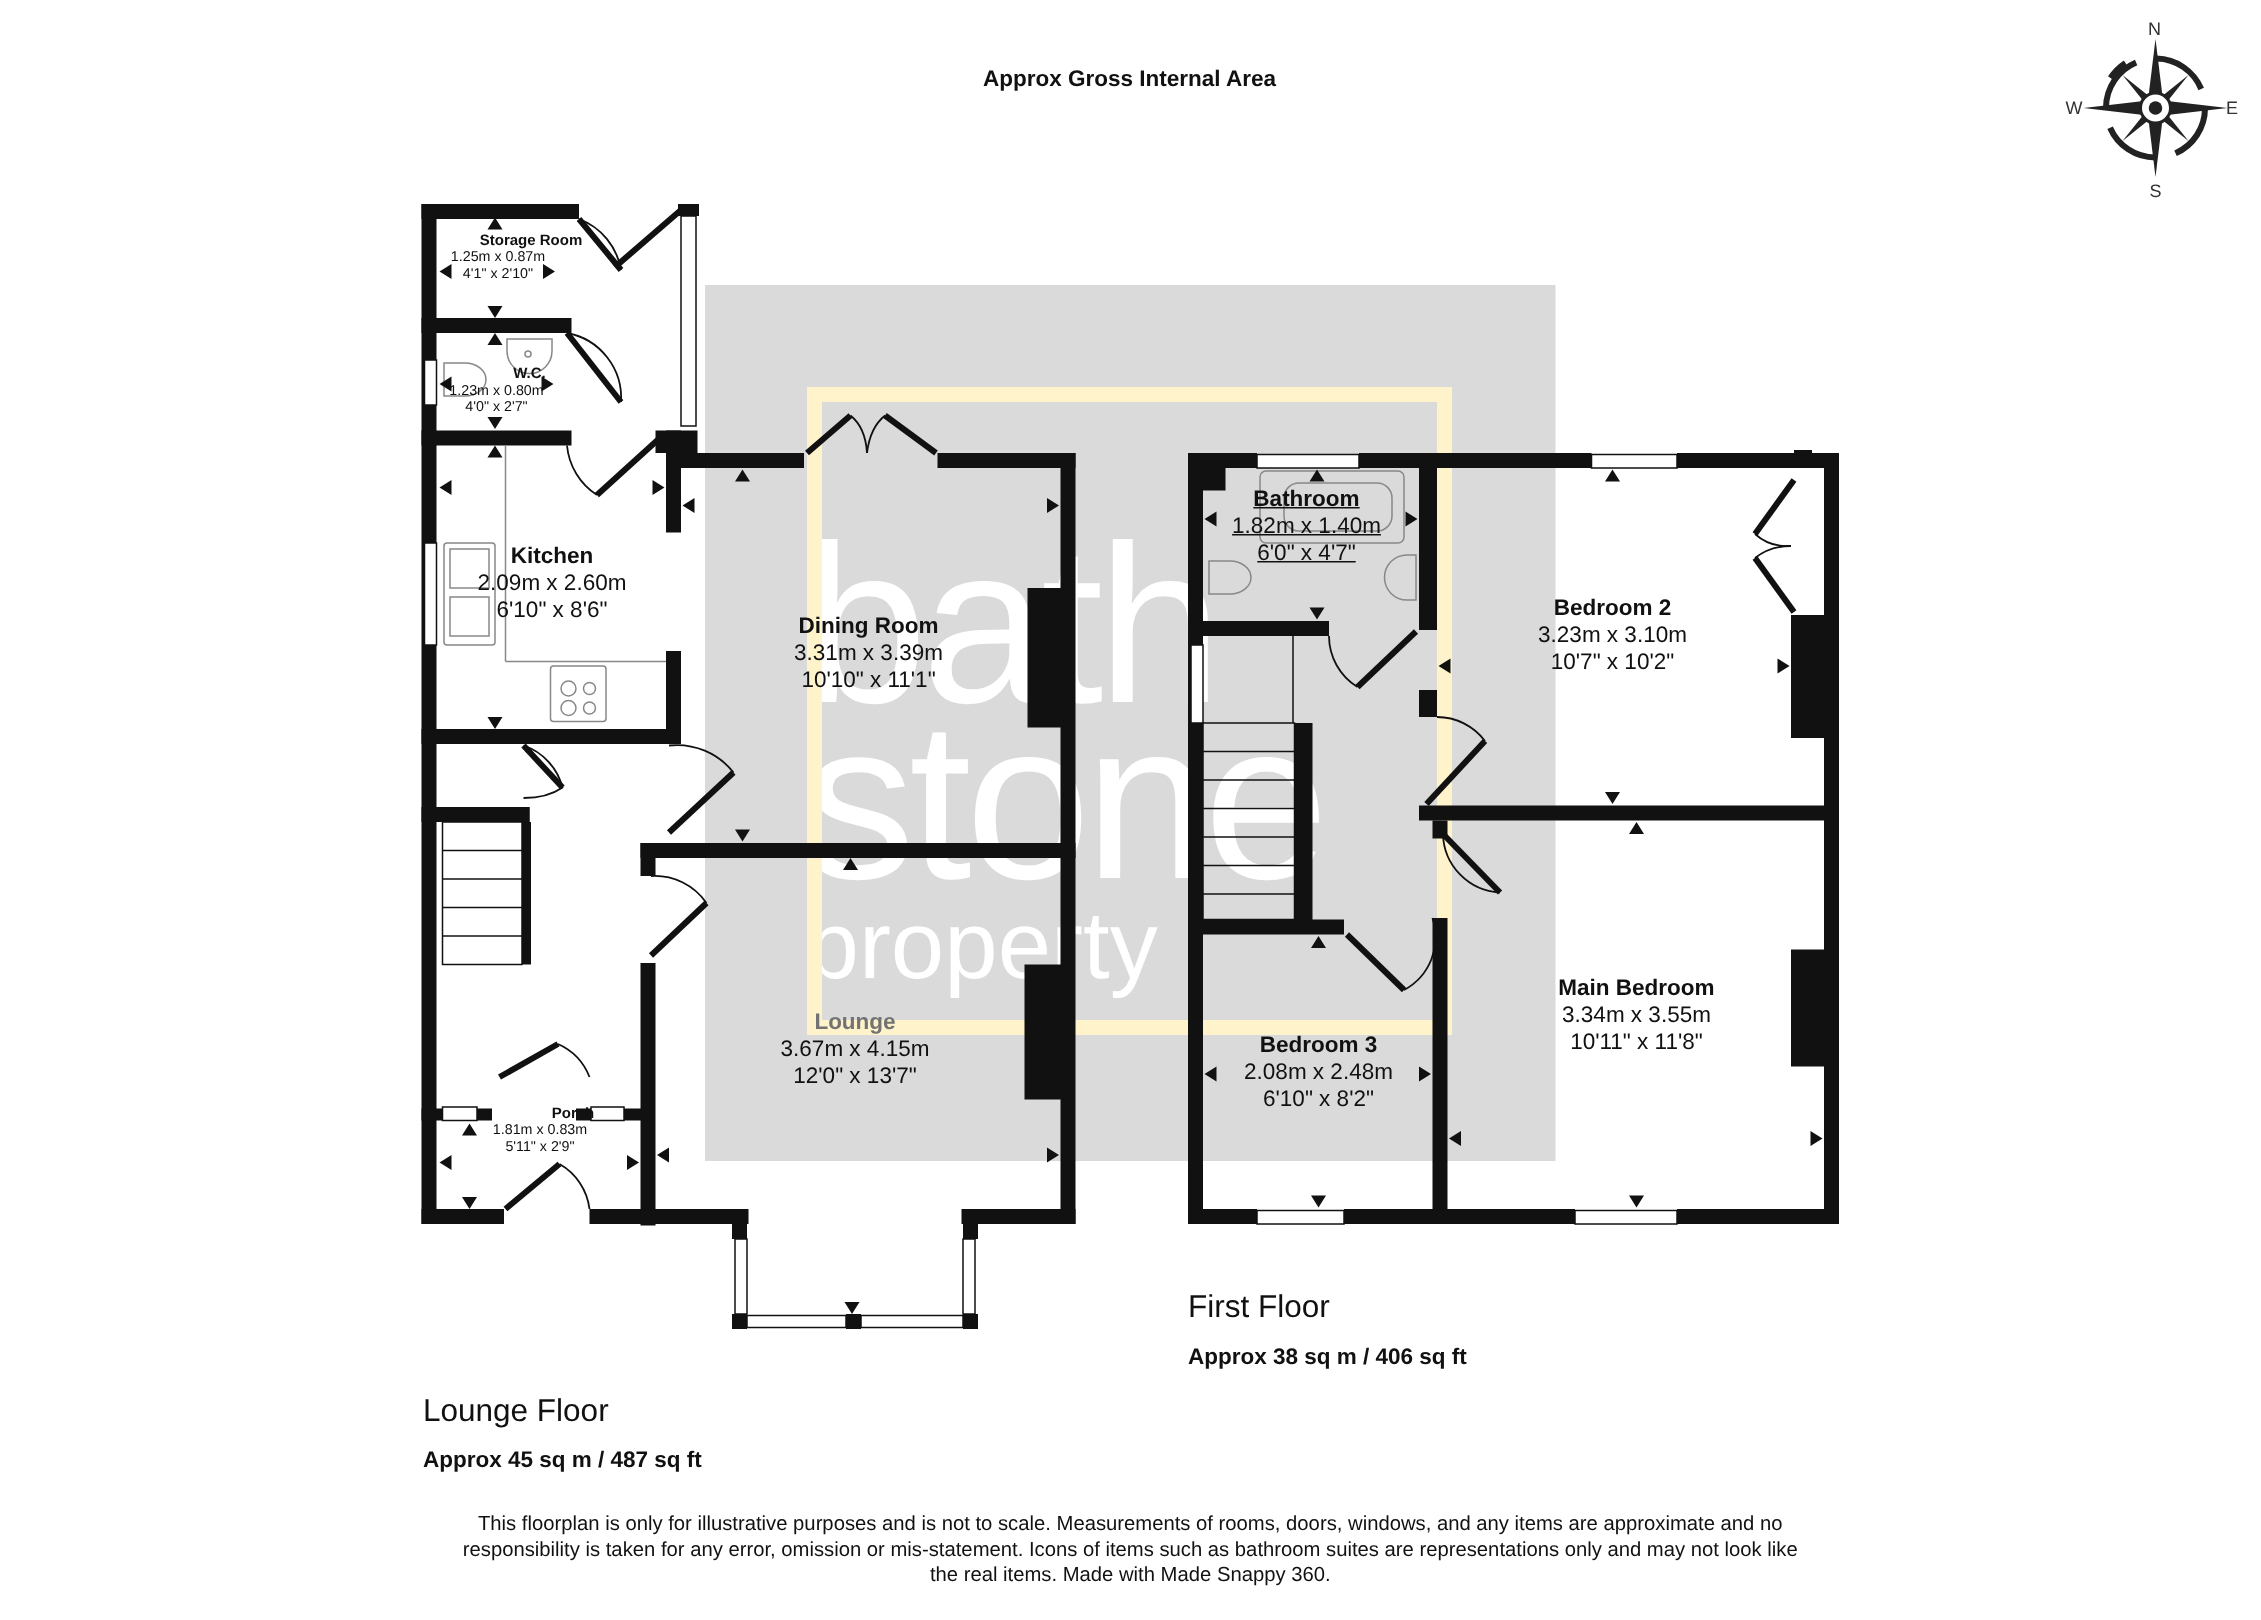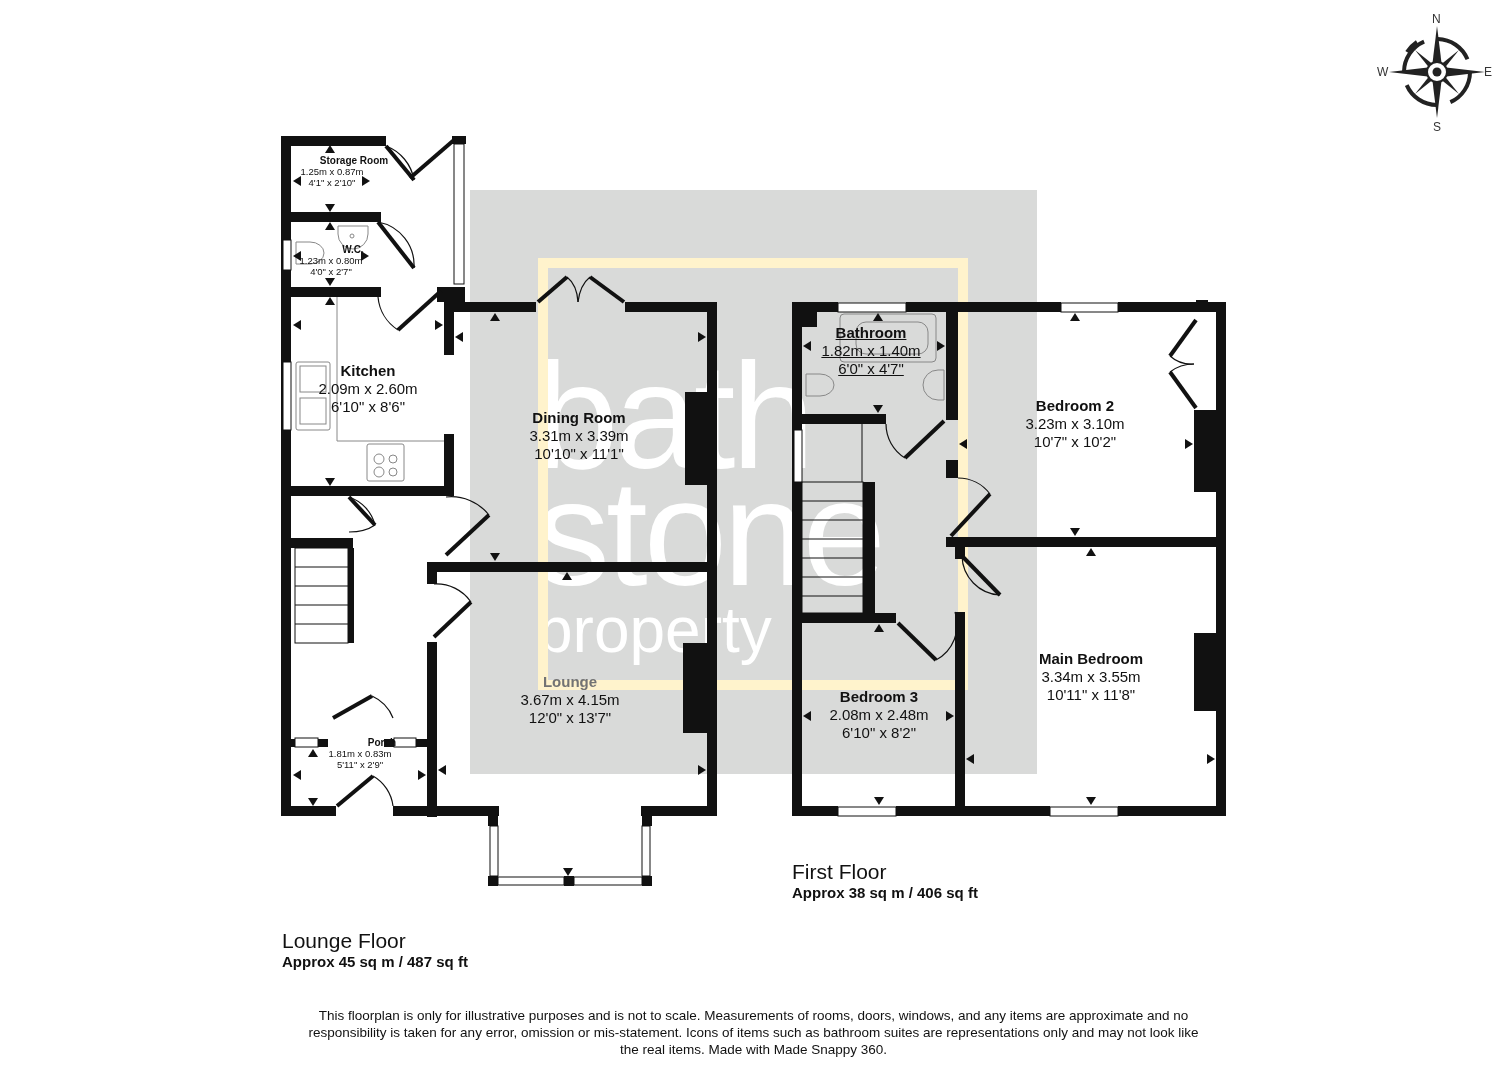--- a/index.html
+++ b/index.html
@@ -3,21 +3,21 @@
 <meta charset="utf-8">
 <style>
   html, body { margin: 0; padding: 0; background: #ffffff; }
   body { width: 1507px; height: 1080px; position: relative; overflow: hidden;
          font-family: "Liberation Sans", sans-serif; color: #111; }
   .abs { position: absolute; }
   .center { text-align: center; }
   #plan { position: absolute; left: 0; top: 0; }
   .title-block { left: 553px; top: 44px; width: 400px; font-size: 15px; line-height: 17px; font-weight: bold; }
   .floor-name { font-size: 21px; font-weight: normal; }
-  .floor-area { font-size: 15px; font-weight: bold; margin-top: 0; }
+  .floor-area { font-size: 15px; font-weight: bold; margin-top: 12px; }
   .disclaimer { left: 300px; top: 1007px; width: 907px; font-size: 13.5px; line-height: 17px; }
   .room { position: absolute; text-align: center; white-space: nowrap; transform: translateX(-50%); }
   .room .rn { font-weight: bold; }
   .room.lg { font-size: 15px; line-height: 18px; }
   .room.sm { font-size: 9.5px; line-height: 11px; }
   .room.sm .rn { font-size: 10px; margin-left: 44px; }
   .compass-letter { position: absolute; font-size: 12px; color: #333; }
 </style>
 </head>
 <body>
@@ -281,20 +281,21 @@
     <circle r="4.5" fill="#222"></circle>
   </g>
 </svg>
 
 <span class="compass-letter" style="left:1432px; top:12px;">N</span>
 <span class="compass-letter" style="left:1484px; top:65px;">E</span>
 <span class="compass-letter" style="left:1433px; top:120px;">S</span>
 <span class="compass-letter" style="left:1377px; top:65px;">W</span>
 
 <div class="abs title-block center">
+  <div>Approx Gross Internal Area</div>
 </div>
 
 <div class="room sm" style="left:332px; top:155px;">
   <div class="rn">Storage Room</div>
   <div>1.25m x 0.87m</div>
   <div>4'1" x 2'10"</div>
 </div>
 <div class="room sm" style="left:331px; top:244px;">
   <div class="rn">W.C.</div>
   <div>1.23m x 0.80m</div>

